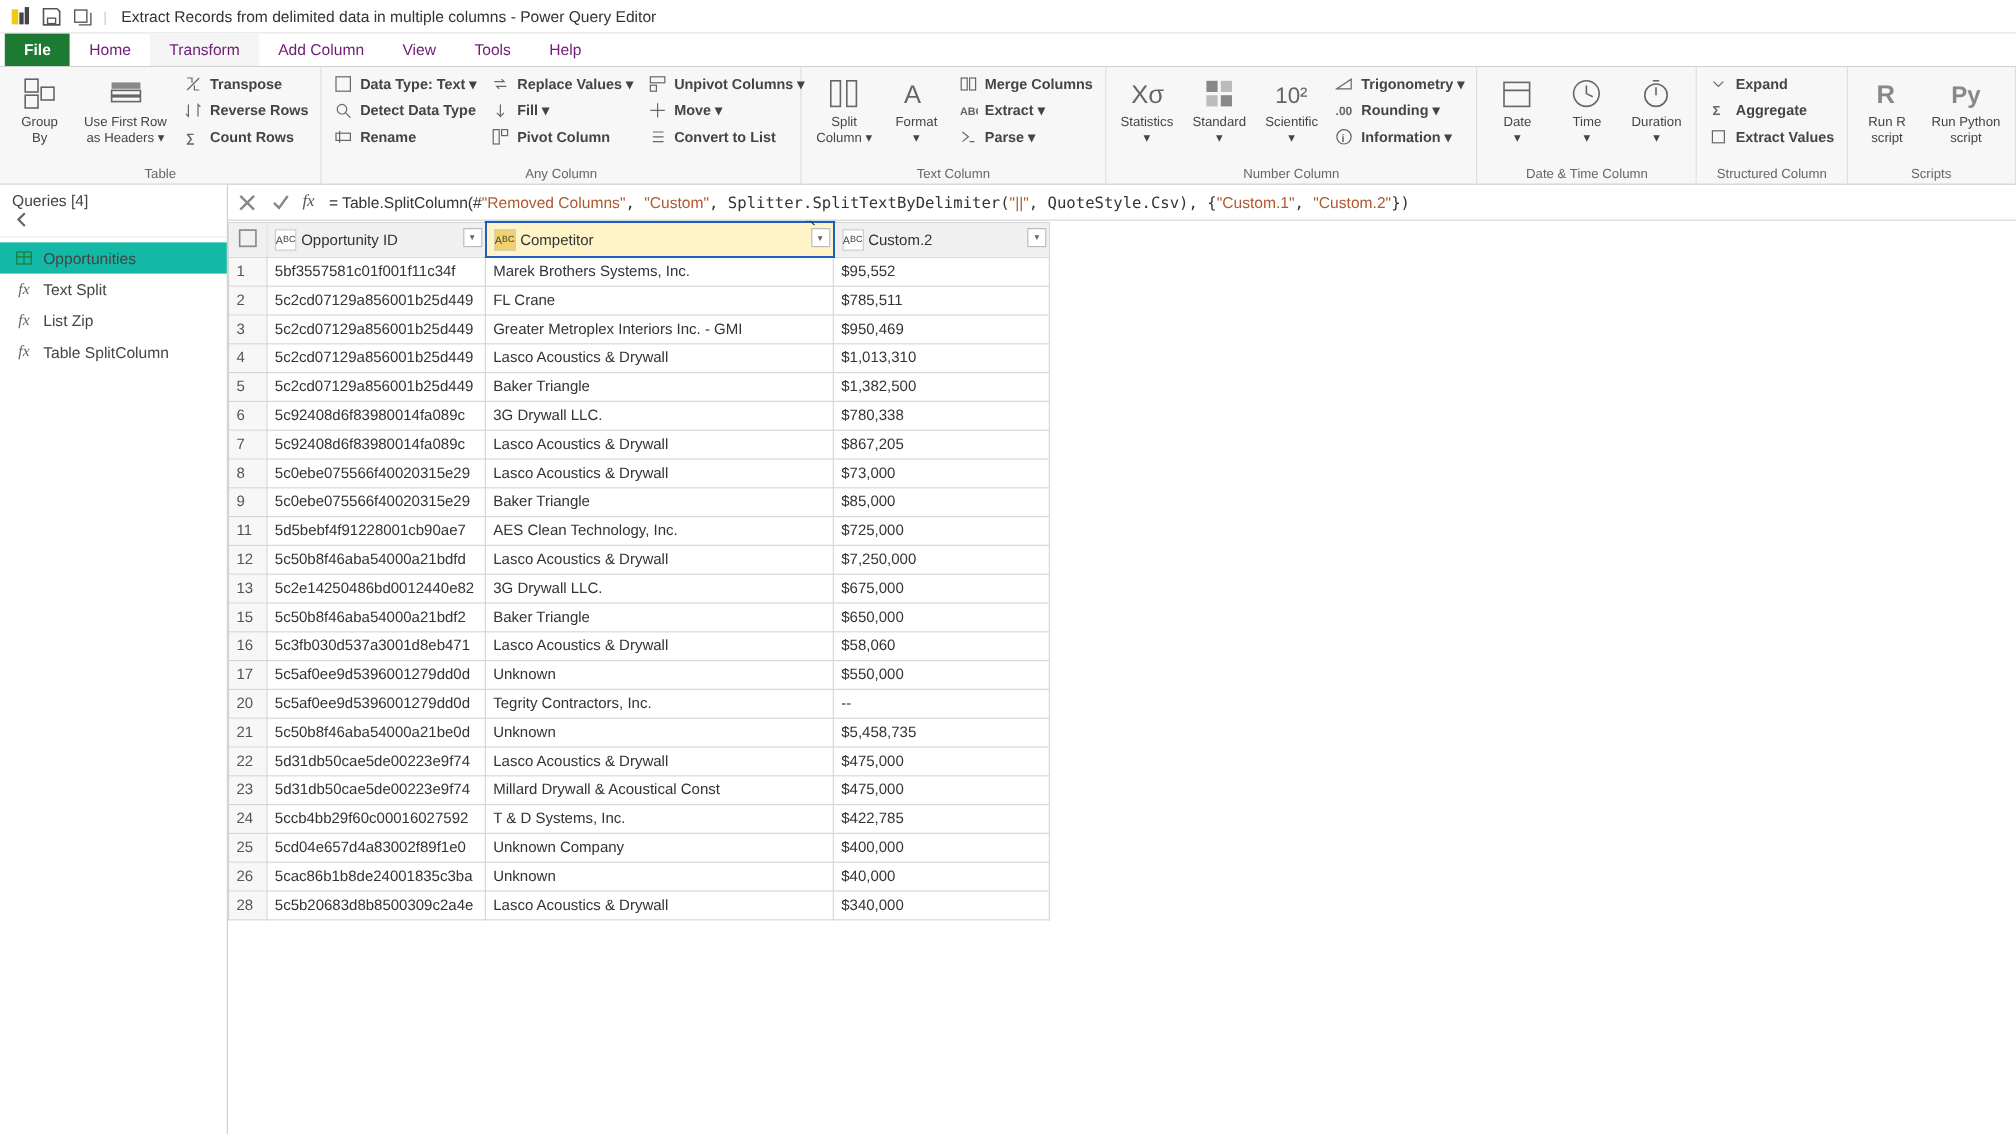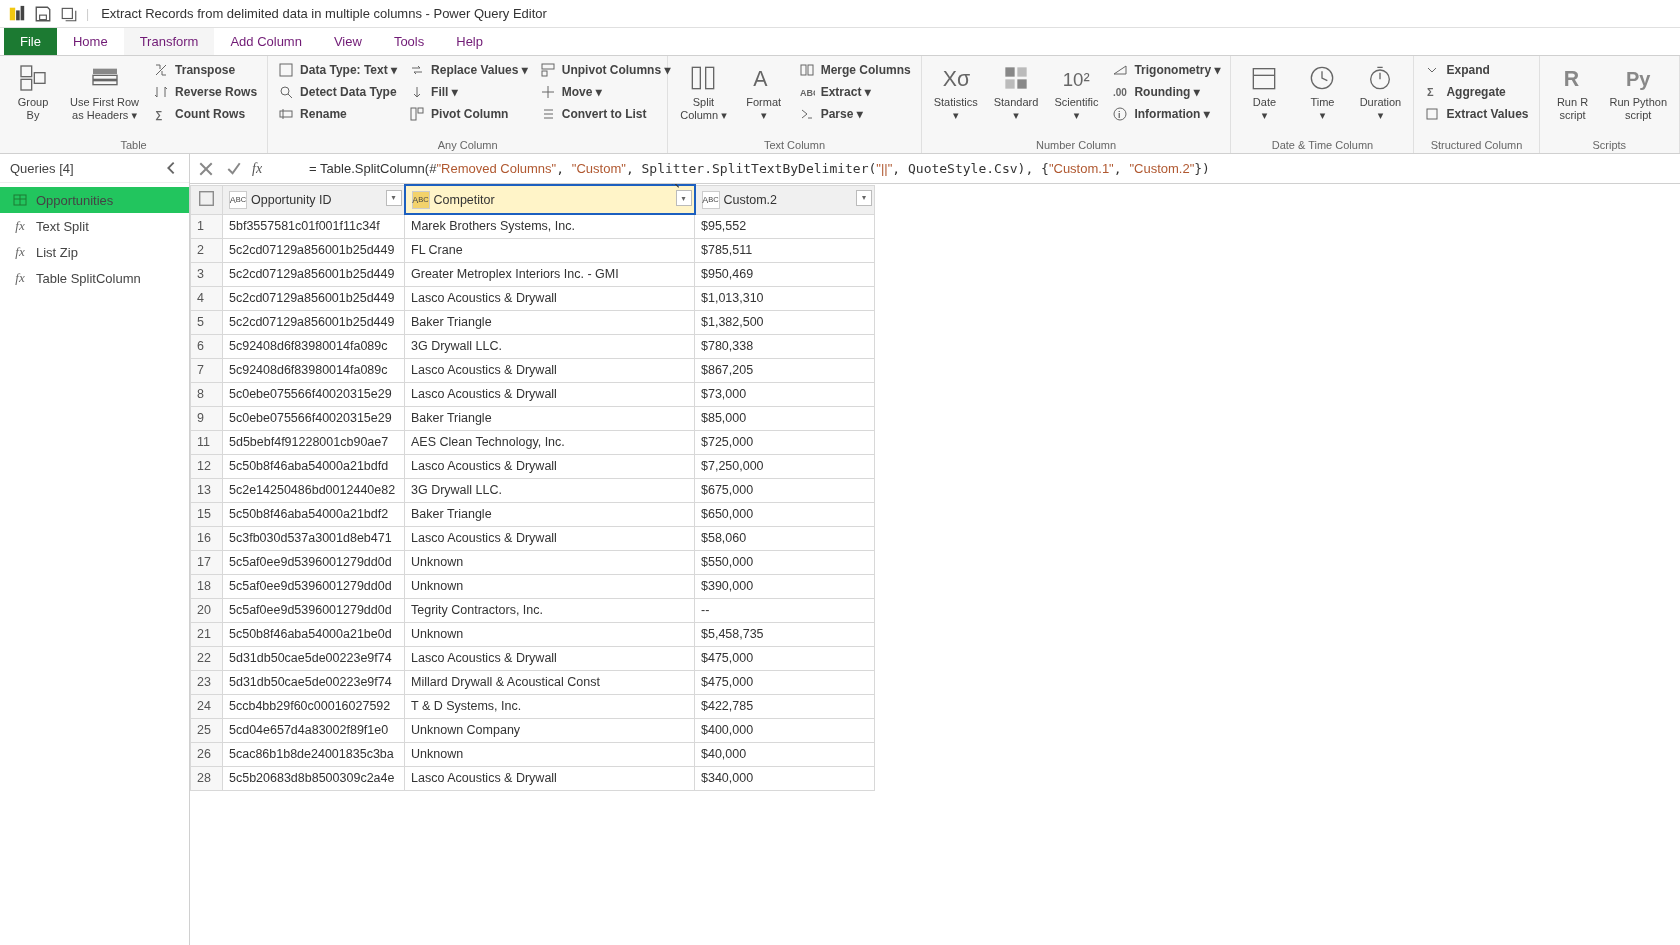--- a/index.html
+++ b/index.html
@@ -9,56 +9,56 @@
 .titlebar { height: 28px; display: flex; align-items: center; padding: 0 8px; background: #fff; border-bottom: 1px solid #e0e0e0; }
 .titlebar .qat { display: flex; align-items: center; gap: 8px; margin-right: 12px; }
 .titlebar .app-icon { width: 18px; height: 18px; display: flex; align-items: center; justify-content: center; }
 .titlebar .title { font-size: 13px; color: #333; }
 .qat-btn { width: 18px; height: 18px; display: flex; align-items: center; justify-content: center; color: #555; cursor: pointer; }
 .qat-sep { color: #ccc; }
 
 
 .tabs { height: 28px; display: flex; align-items: stretch; background: #fff; border-bottom: 1px solid #d0d0d0; padding-left: 4px; }
 .tab { padding: 0 16px; display: flex; align-items: center; font-size: 13px; color: #701a75; cursor: pointer; }
-.tab.file { background: #1c7a32; color: #fff; font-weight: 400; }
+.tab.file { background: #1c7a32; color: #fff; font-weight: 700; }
 .tab.active { background: #f5f5f5; }
 
 
 .ribbon { height: 98px; background: #f7f7f7; border-bottom: 1px solid #d0d0d0; display: flex; }
 .rgroup { border-right: 1px solid #e0e0e0; display: flex; flex-direction: column; padding: 4px 6px 0; }
 .rgroup-body { flex: 1; display: flex; align-items: flex-start; gap: 4px; }
 .rgroup-label { text-align: center; font-size: 11px; color: #666; padding: 2px 0; }
 .rbtn-large { display: flex; flex-direction: column; align-items: center; justify-content: flex-start; padding: 2px 6px; min-width: 54px; text-align: center; cursor: pointer; gap: 2px; }
 .rbtn-large .ico { width: 32px; height: 32px; display: flex; align-items: center; justify-content: center; color: #666; }
 .rbtn-large .lbl { font-size: 11px; line-height: 1.15; color: #444; }
 .rcol { display: flex; flex-direction: column; gap: 2px; font-weight: bold; }
 .rbtn-small { display: flex; align-items: center; gap: 6px; padding: 2px 4px; font-size: 12px; color: #444; cursor: pointer; white-space: nowrap; }
 .rbtn-small .ico { width: 16px; height: 16px; display: flex; align-items: center; justify-content: center; color: #666; }
 
 
 .main { display: flex; height: calc(945px - 28px - 28px - 98px); }
 .sidebar { width: 190px; border-right: 1px solid #d0d0d0; background: #fff; display: flex; flex-direction: column; }
-.sidebar-header { display: flex; align-items: flex-end; justify-content: space-between; padding: 6px 10px; font-size: 13px; color: #444; border-bottom: 1px solid #eee; }
+.sidebar-header { display: flex; align-items: flex-start; justify-content: space-between; padding: 6px 10px; font-size: 13px; color: #444; border-bottom: 1px solid #eee; flex-direction: column; }
 .sidebar-collapse { width: 16px; height: 16px; cursor: pointer; color: #666; display: flex; align-items: center; justify-content: center; }
 .query-list { padding: 4px 0; }
 .query-item { display: flex; align-items: center; gap: 8px; padding: 5px 12px; font-size: 13px; color: #444; cursor: pointer; }
-.query-item.selected { background: #22c55e; }
+.query-item.selected { background: #14b8a6; }
 .query-item .qico { width: 16px; height: 16px; display: flex; align-items: center; justify-content: center; color: #666; }
 .query-item .fxico { font-style: italic; font-family: 'Times New Roman', serif; font-size: 13px; }
 
 
 .content { flex: 1; display: flex; flex-direction: column; min-width: 0; }
 .formula-row { display: flex; align-items: center; height: 30px; border-bottom: 1px solid #d0d0d0; padding: 0 6px; gap: 8px; }
 .fbtn { width: 20px; height: 20px; display: flex; align-items: center; justify-content: center; color: #666; cursor: pointer; }
 .fbtn.cancel { color: #888; }
 .fbtn.confirm { color: #888; }
 .fx-label { font-style: italic; font-family: 'Times New Roman', serif; color: #555; font-size: 14px; }
 .formula-input { flex: 1; font-family: Consolas, monospace; font-size: 13px; color: #333; padding: 2px 4px; border: none; outline: none; white-space: nowrap; }
 .formula-input .str { color: #b05830; }
-.formula-input .keyw { color: #333; margin-left: 35px; }
+.formula-input .keyw { color: #333; }
 
 
 .grid-wrap { flex: 1; overflow: auto; background: #fff; }
 .grid { border-collapse: collapse; table-layout: fixed; }
 .grid th, .grid td { border: 1px solid #d8d8d8; padding: 3px 6px; font-size: 12.5px; text-align: left; white-space: nowrap; overflow: hidden; }
 .grid th { background: #f0f0f0; position: relative; font-weight: normal; color: #333; height: 26px; }
 .grid td { height: 24px; }
 .rownum-hdr { width: 32px; background: #f0f0f0; }
 .rownum { width: 32px; background: #f7f7f7; text-align: center; color: #555; }
 .col-hdr { display: flex; align-items: center; gap: 4px; }
@@ -631,26 +631,20 @@
               <td>Lasco Acoustics &amp; Drywall</td>
               <td>$58,060</td>
             </tr>
             <tr>
               <td class="rownum">17</td>
               <td>5c5af0ee9d5396001279dd0d</td>
               <td>Unknown</td>
               <td>$550,000</td>
             </tr>
             <tr>
-              <td class="rownum">18</td>
-              <td>5c5af0ee9d5396001279dd0d</td>
-              <td>Unknown</td>
-              <td>$390,000</td>
-            </tr>
-            <tr>
               <td class="rownum">20</td>
               <td>5c5af0ee9d5396001279dd0d</td>
               <td>Tegrity Contractors, Inc.</td>
               <td>--</td>
             </tr>
             <tr>
               <td class="rownum">21</td>
               <td>5c50b8f46aba54000a21be0d</td>
               <td>Unknown</td>
               <td>$5,458,735</td>

